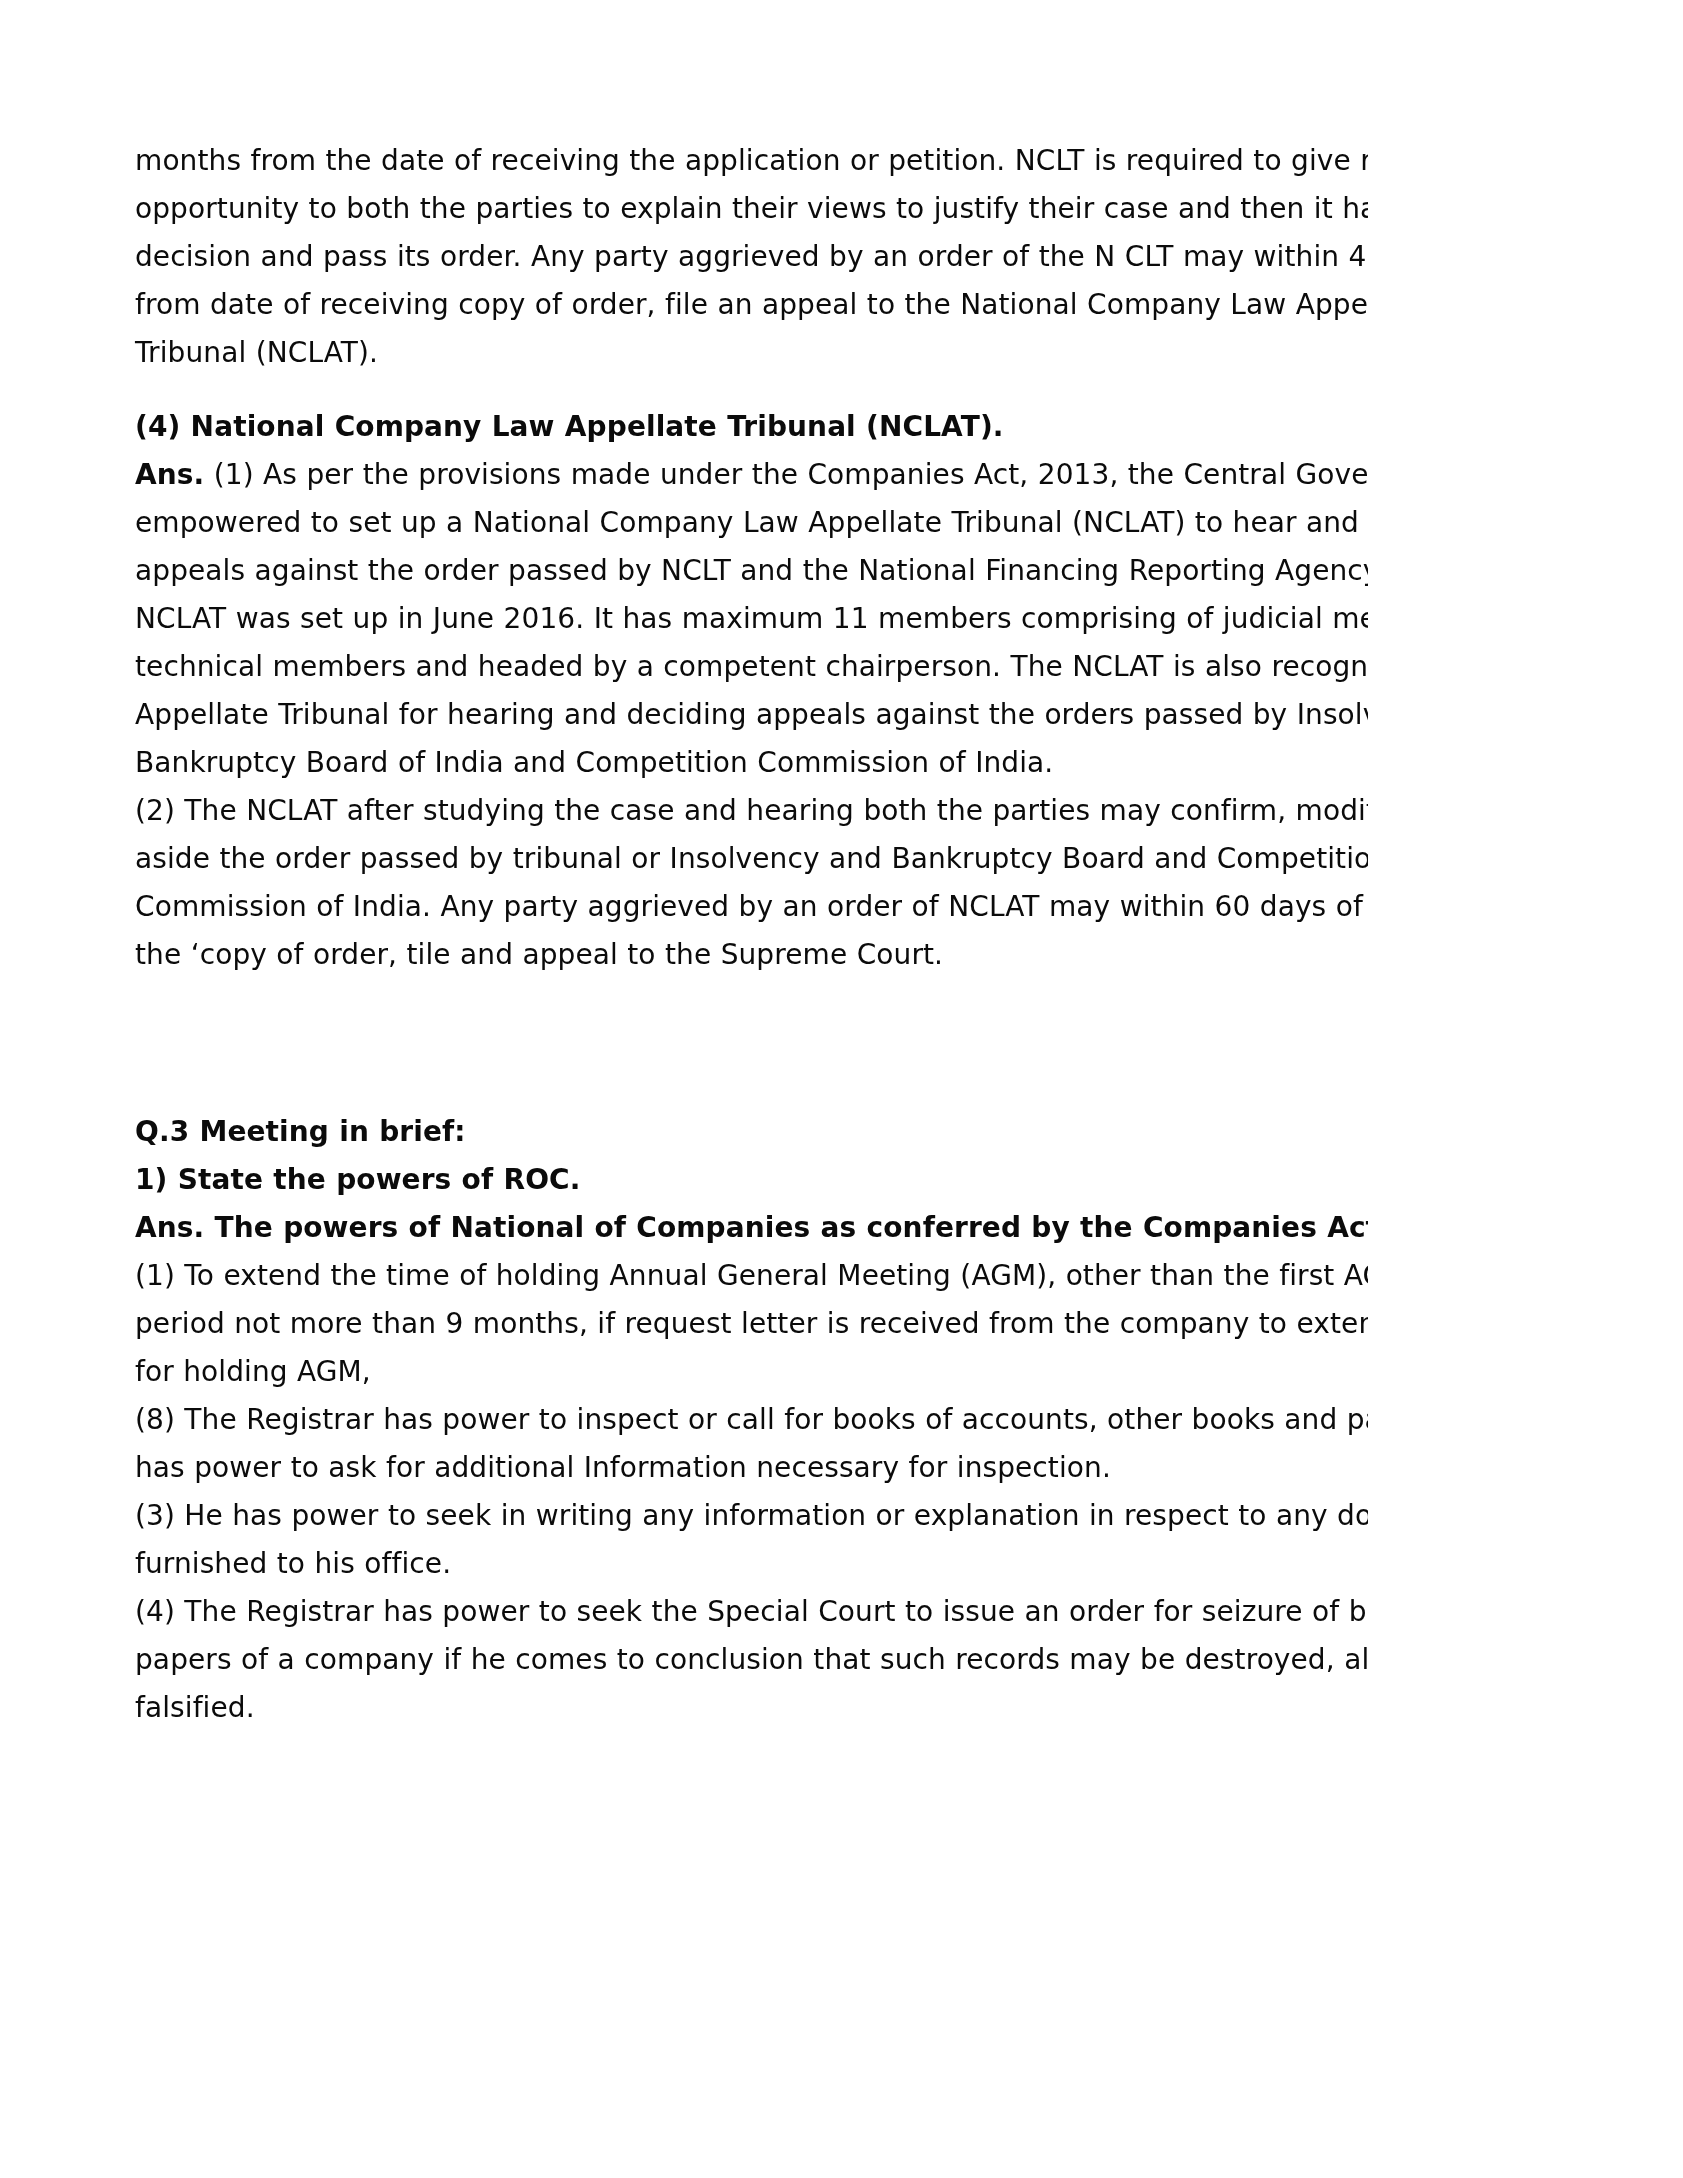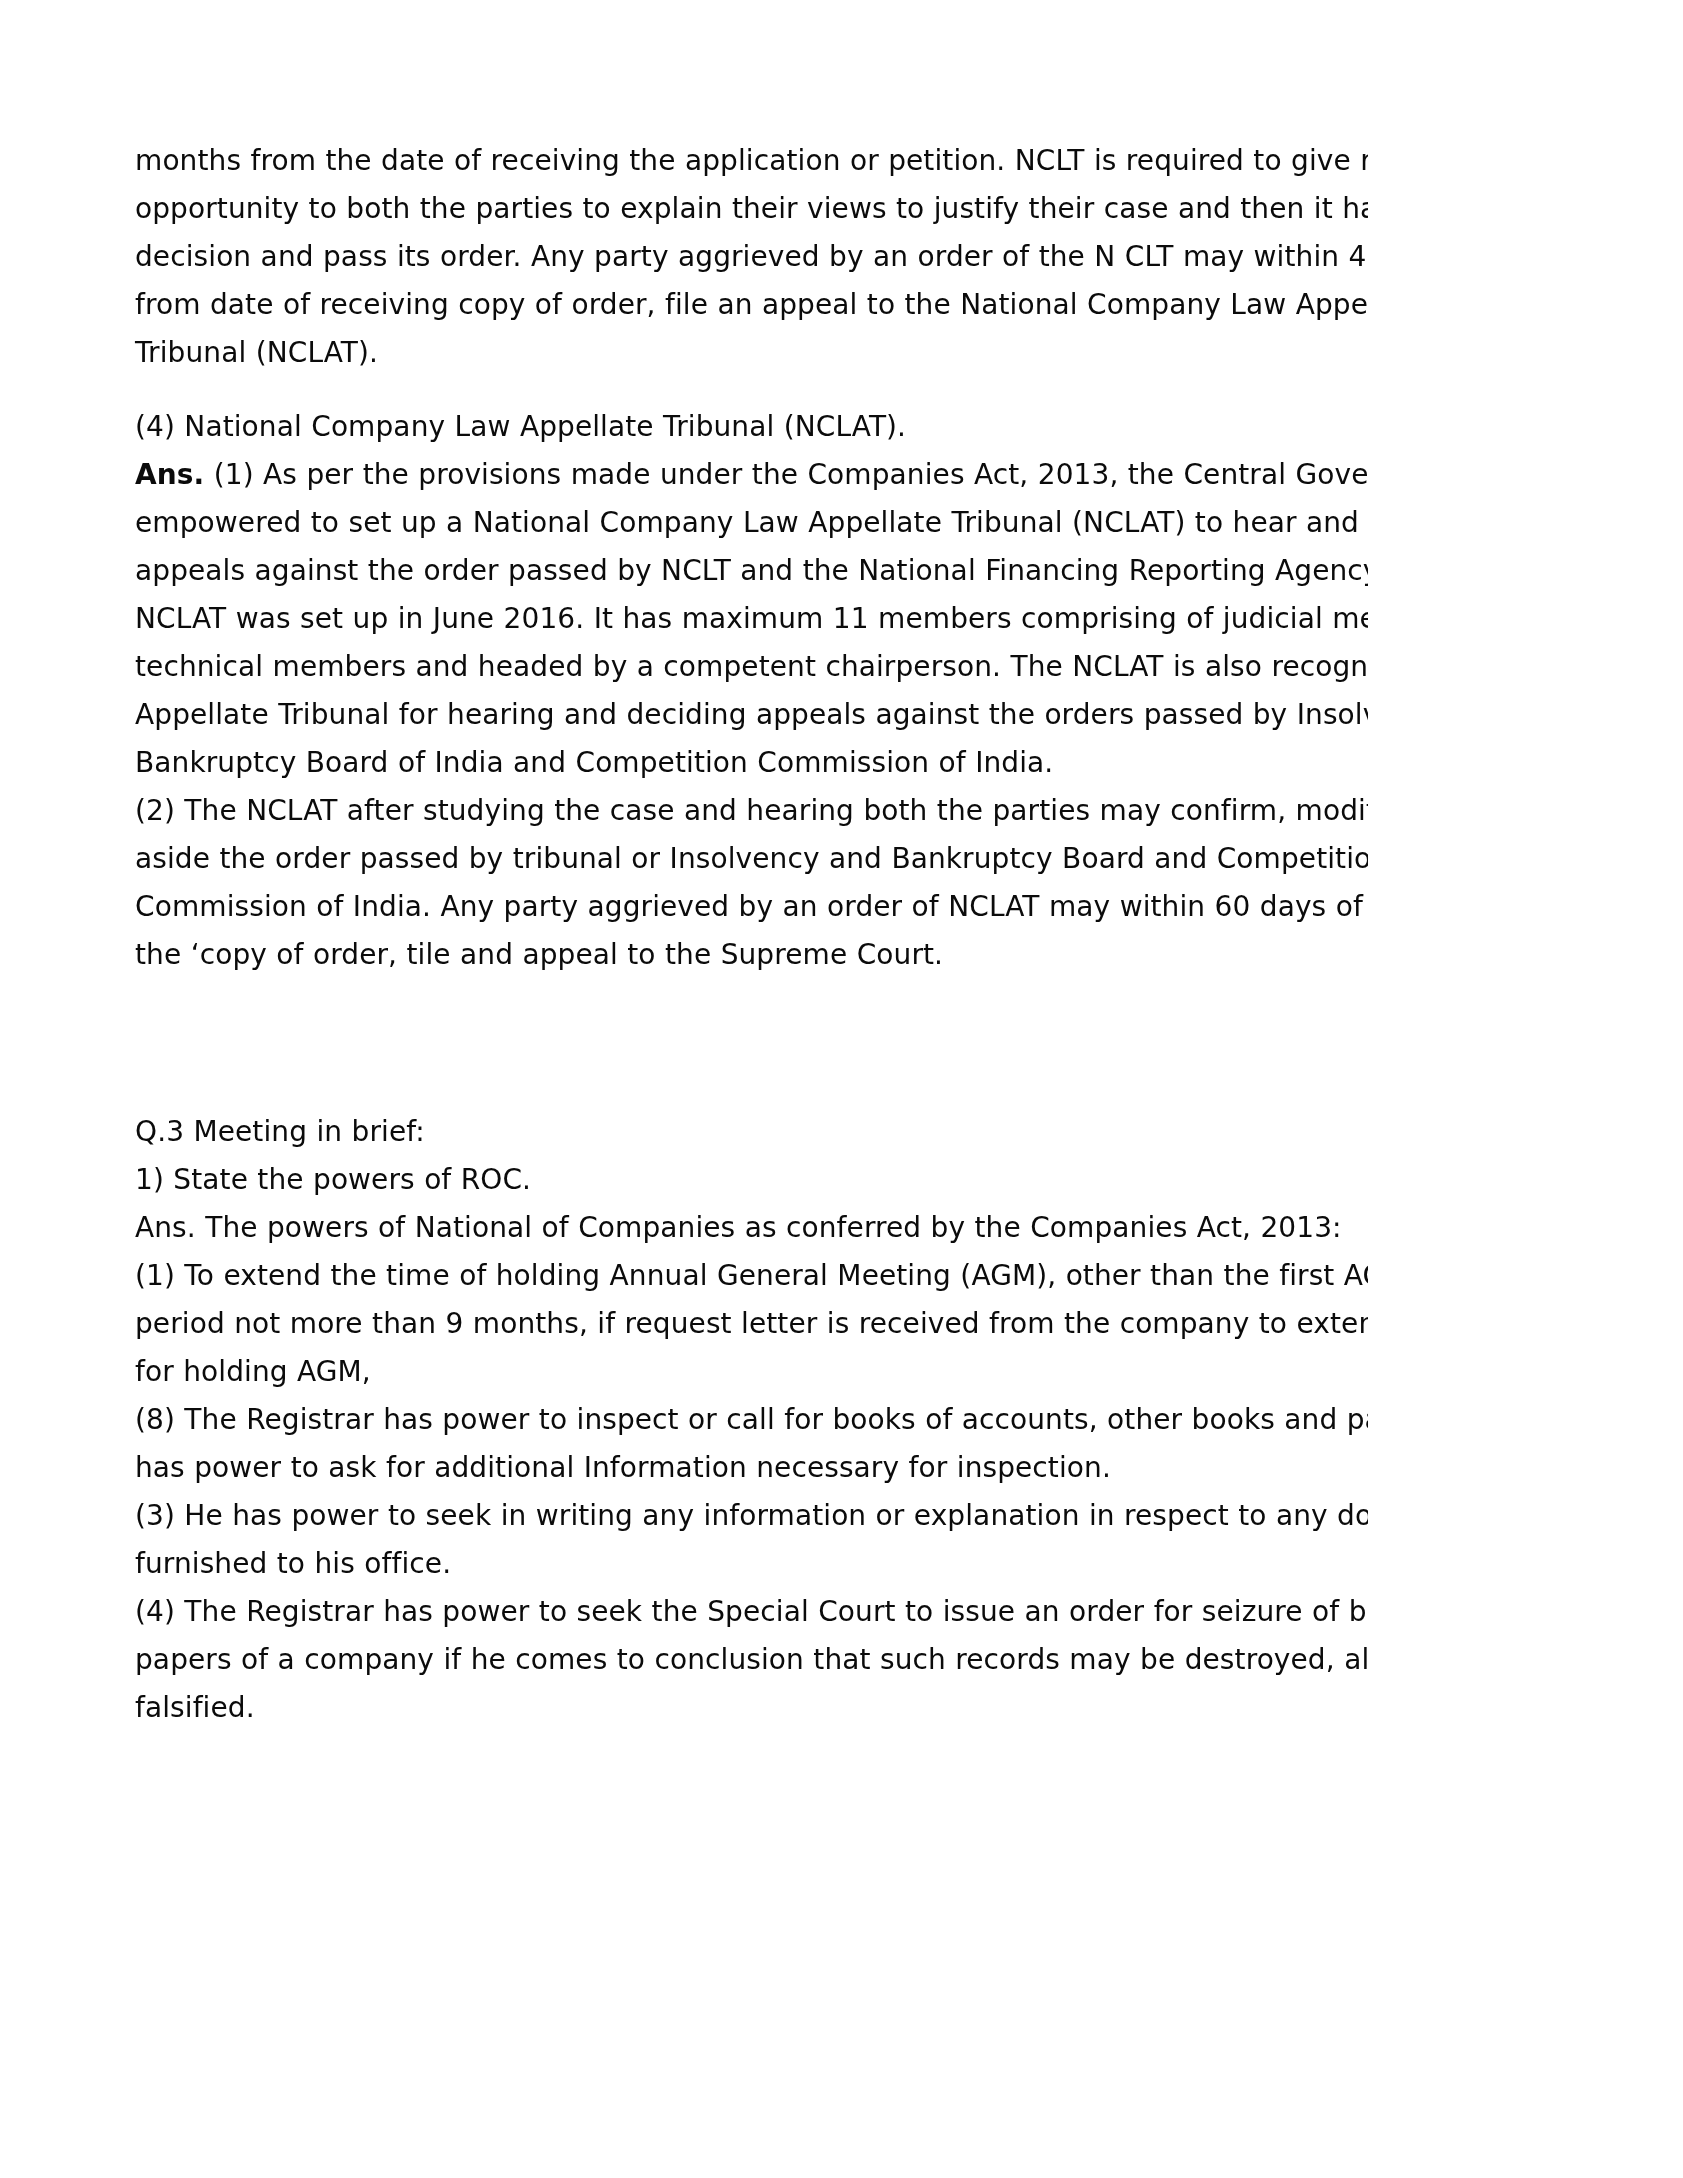--- a/index.html
+++ b/index.html
@@ -33,21 +33,21 @@
     margin: 0;
     font-size: 28px;
     line-height: 48px;
     letter-spacing: 0.1px;
     word-spacing: 0.4px;
     text-align: left;
     color: #0b0b0b;
     white-space: pre-wrap;
   }
   .para.bold {
-    font-weight: normal;
+    font-weight: bold;
   }
   .lead-bold {
     font-weight: bold;
   }
   .gap-sm { height: 26px; }
   .gap-lg { height: 129px; }
 </style>
 </head>
 <body>
 

